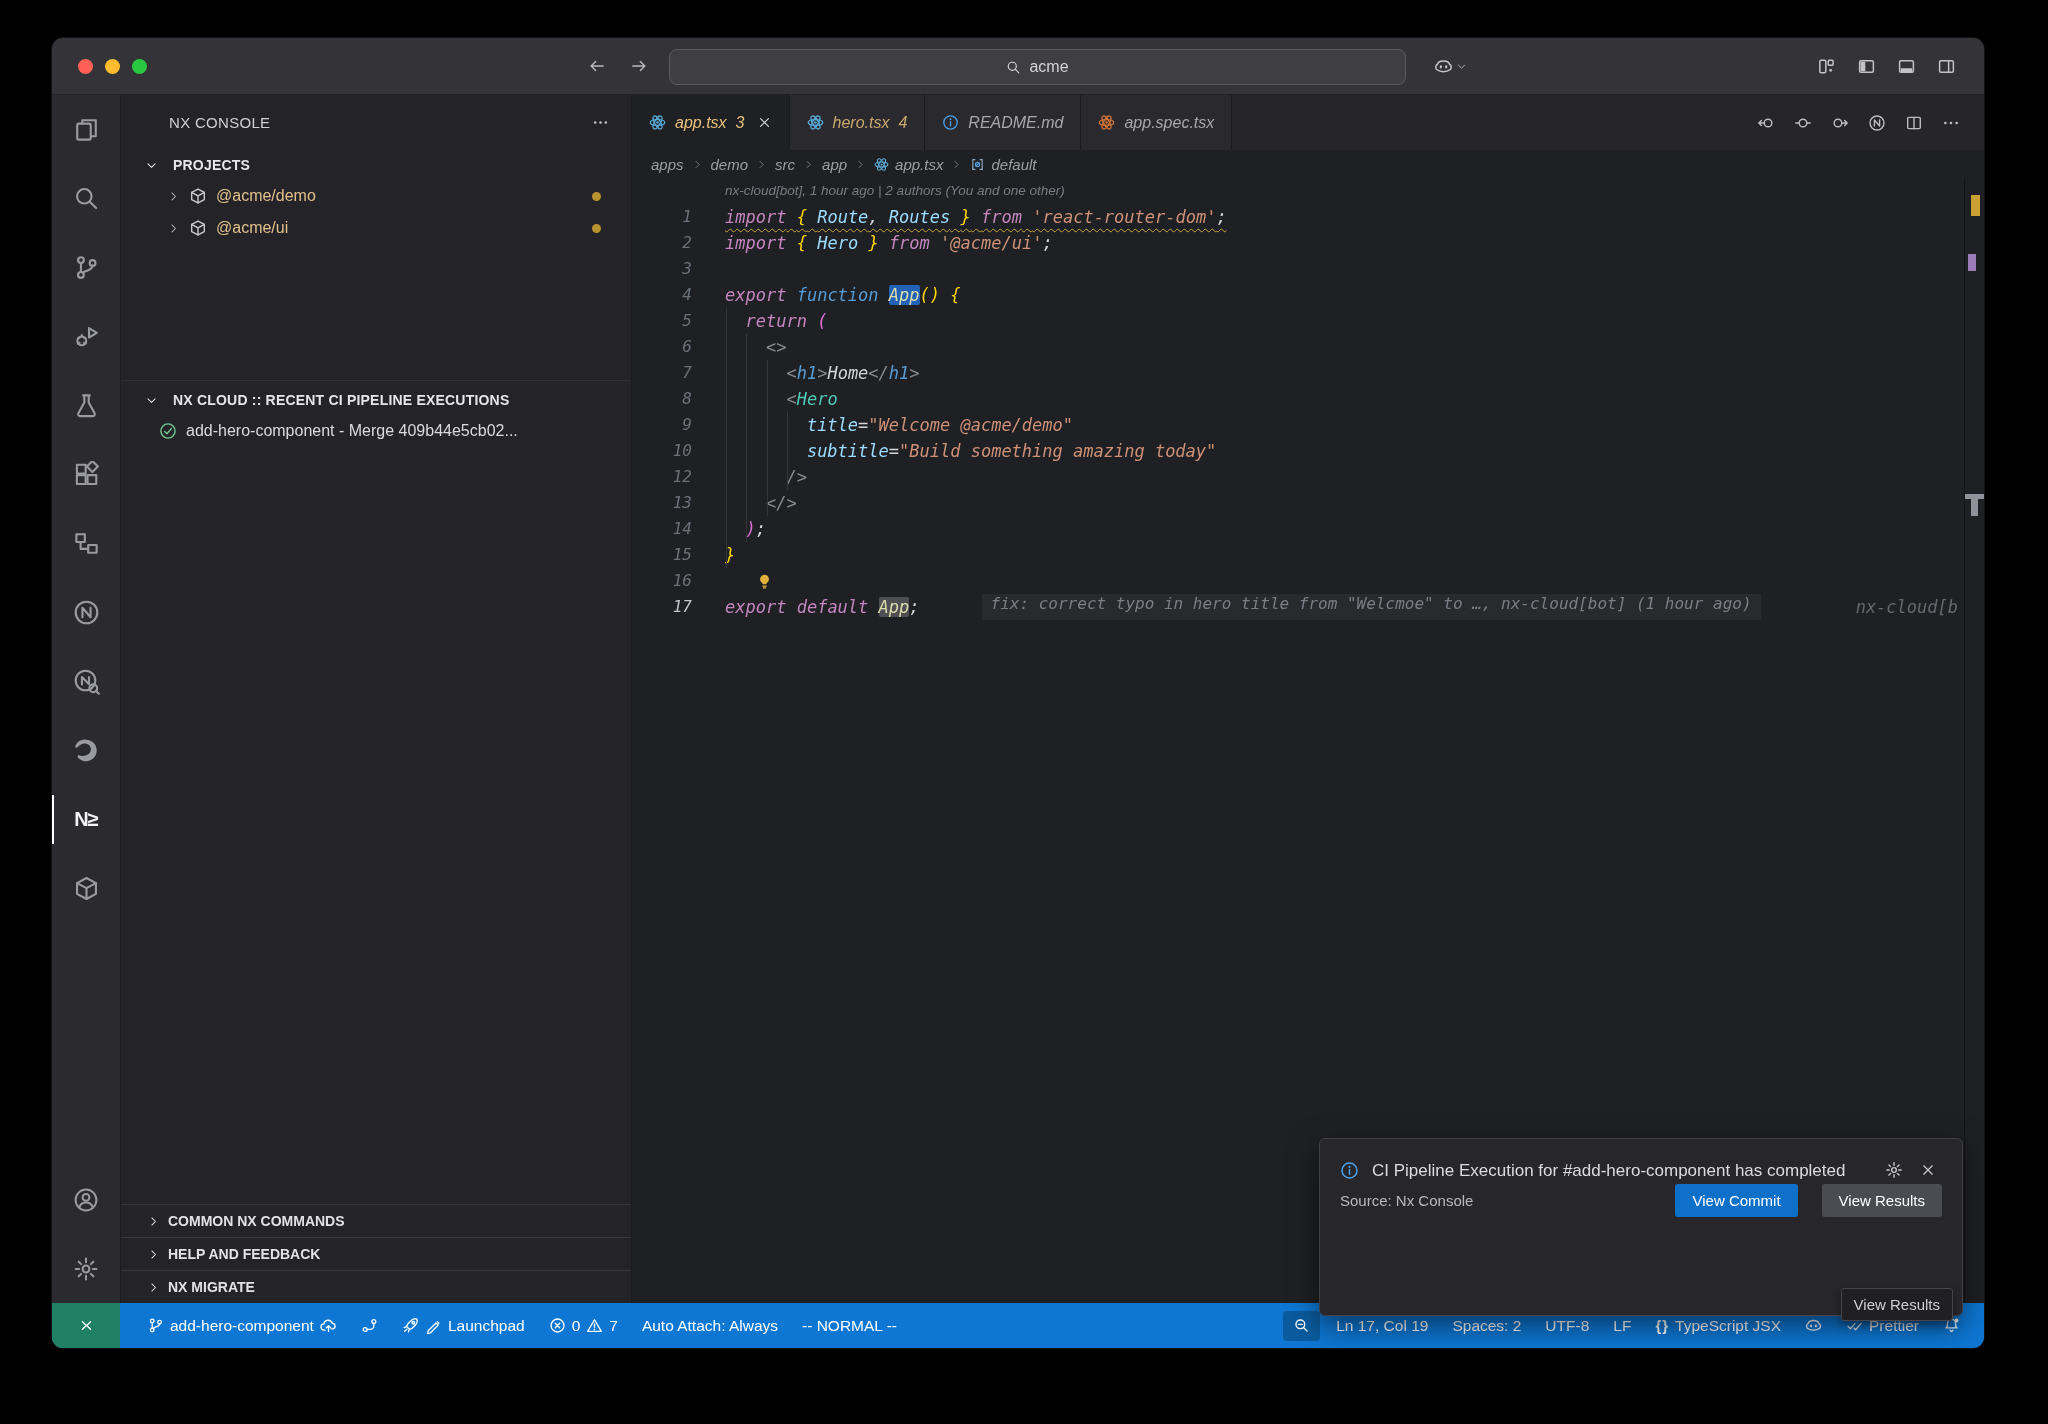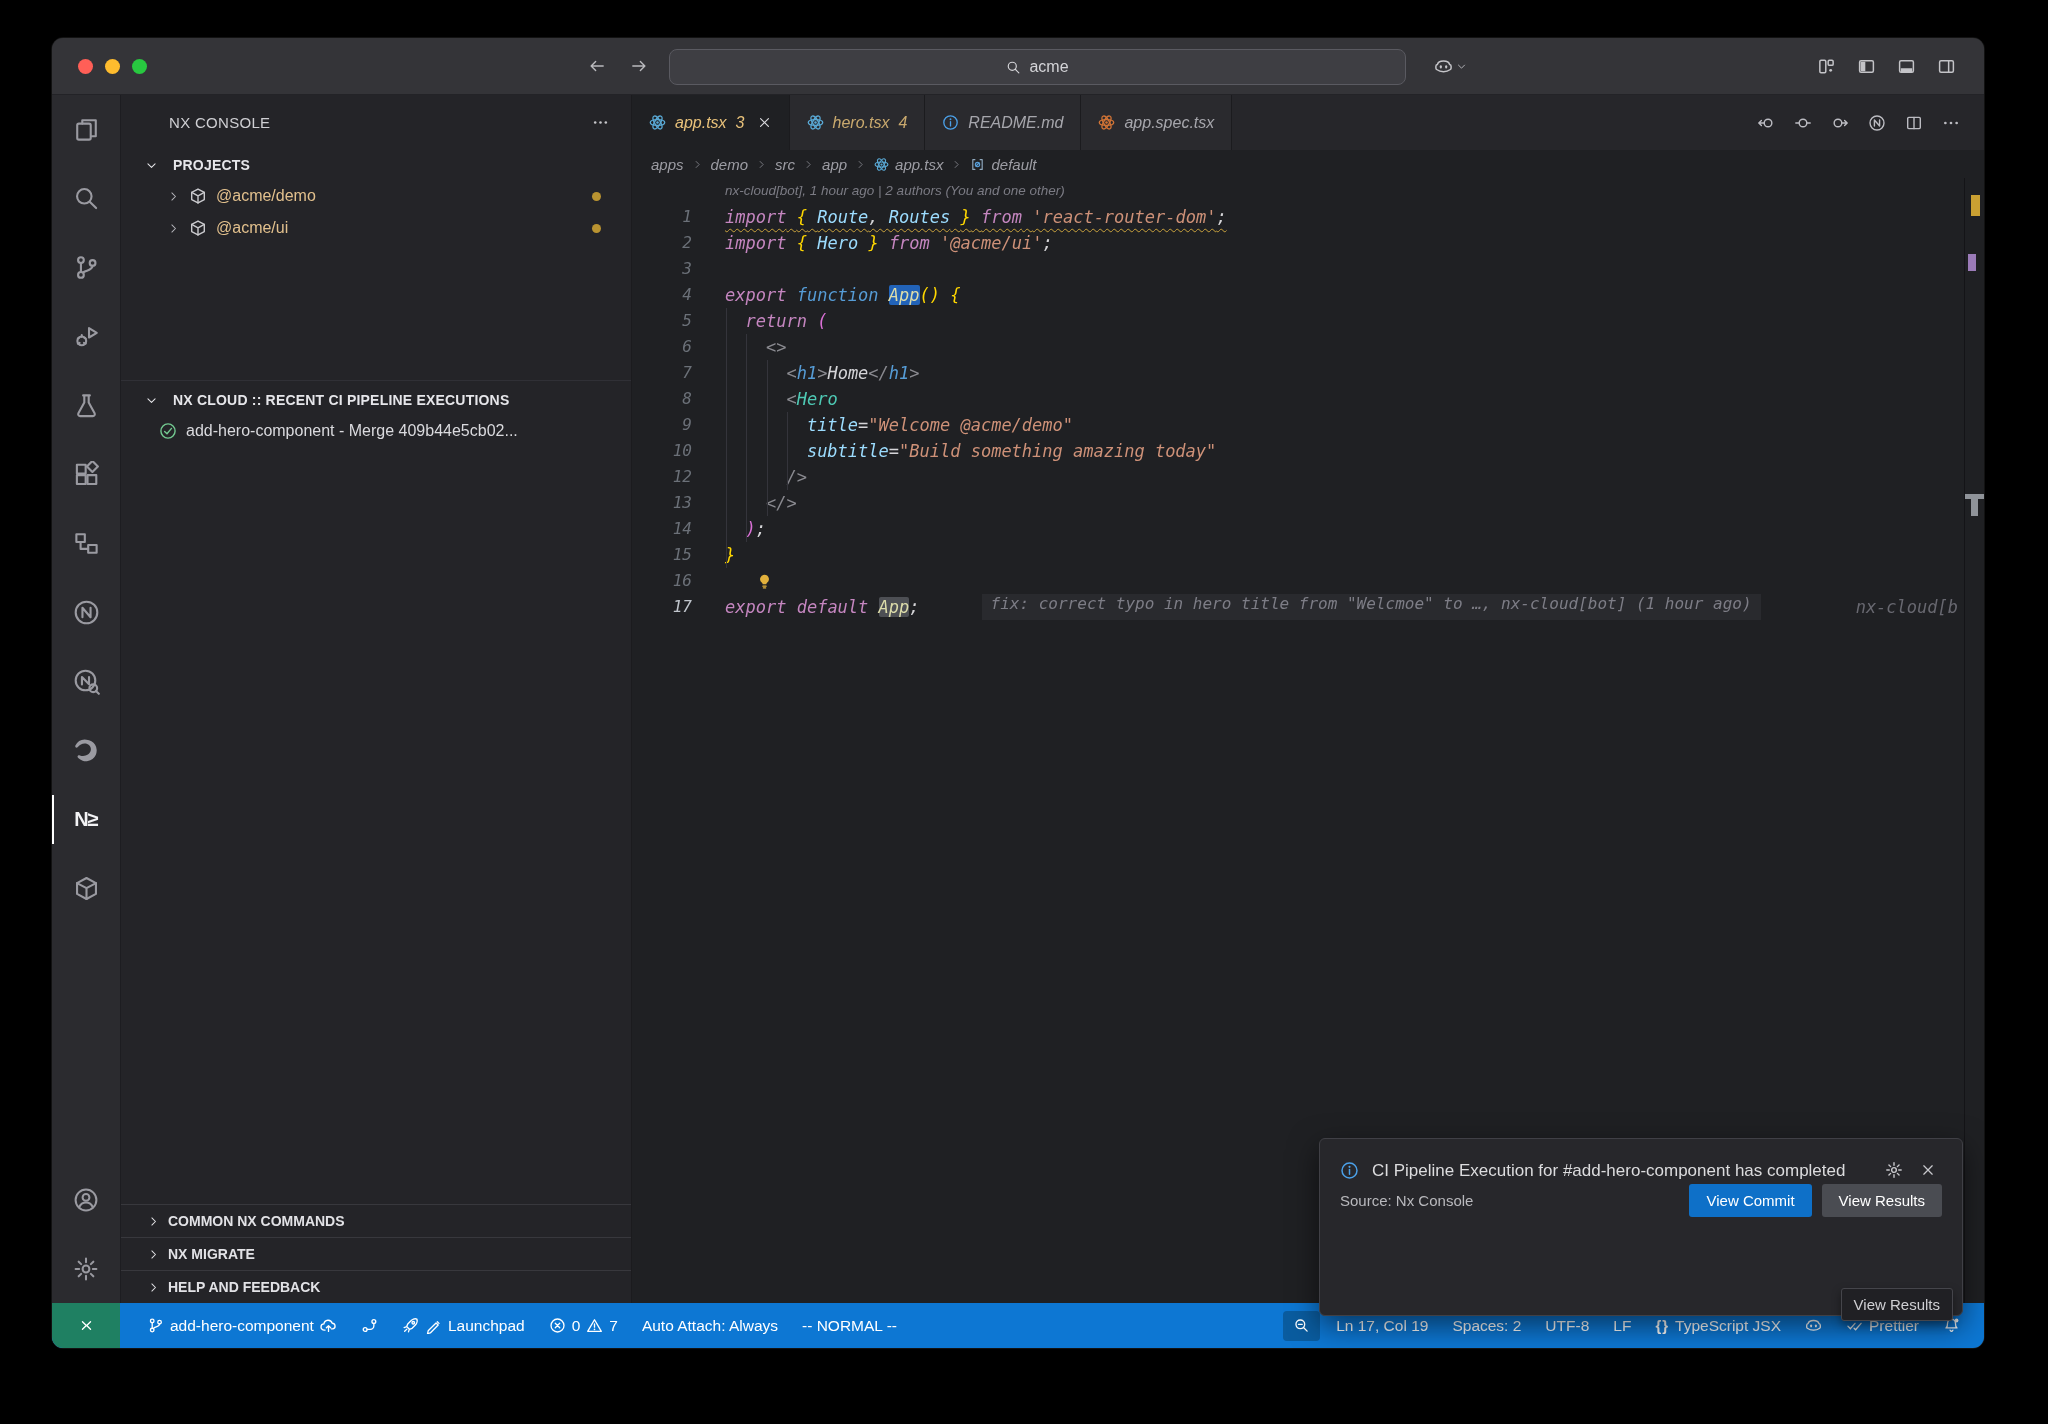--- a/index.html
+++ b/index.html
@@ -77,21 +77,21 @@
   .rmark{position:absolute;}
   
   .toast{position:absolute;right:21px;top:1100px;width:644px;height:178px;background:#27272b;border:1px solid #404046;
          border-radius:6px;box-shadow:0 10px 30px rgba(0,0,0,.55);padding:19px 20px;box-sizing:border-box;z-index:5;}
   .toast-row1{display:flex;gap:13px;align-items:flex-start;}
   .toast-msg{flex:1;max-width:500px;color:#dcdcde;font-size:17px;line-height:1.5;}
   .toast-icons{display:flex;gap:17px;color:#c8c8cc;margin-top:3px;}
   .info-ic{color:#4ba0e8;display:flex;margin-top:3px;}
   .toast-row2{display:flex;align-items:center;}
   .toast-src{color:#b9b9bd;font-size:15px;}
-  .toast-btns{margin-left:auto;display:flex;gap:10px;}
+  .toast-btns{margin-left:auto;display:flex;gap:24px;}
   .btn{border:none;border-radius:3px;padding:8px 17px;font-size:15px;color:#fff;cursor:pointer;font-family:inherit;}
   .btn.primary{background:#0e70c8;}
   .btn.secondary{background:#4a4c52;}
   .tooltip{position:absolute;right:31px;top:1250px;background:#202024;border:1px solid #45454b;border-radius:3px;
            padding:7px 12px;font-size:15px;color:#cfcfd3;z-index:6;box-shadow:0 4px 10px rgba(0,0,0,.4);}
   
   .statusbar{height:45px;flex:0 0 auto;background:#0d77d3;display:flex;align-items:stretch;color:#fff;font-size:15.5px;}
   .remote{width:68px;background:#1f8062;display:flex;align-items:center;justify-content:center;cursor:pointer;}
   .sb-left{display:flex;align-items:center;padding-left:15px;}
   .sb-right{margin-left:auto;display:flex;align-items:center;padding-right:12px;}
@@ -349,29 +349,29 @@
               </svg>
             </span>
             <span>COMMON NX COMMANDS</span>
           </div>
           <div class="collapsible">
             <span class="icon">
               <svg width="13" height="13" viewBox="0 0 16 16" fill="none" stroke="currentColor" stroke-width="1.25" stroke-linecap="round" stroke-linejoin="round">
                 <path d="M6 3.6L10.4 8 6 12.4"></path>
               </svg>
             </span>
-            <span>NX MIGRATE</span>
+            <span>HELP AND FEEDBACK</span>
           </div>
           <div class="collapsible">
             <span class="icon">
               <svg width="13" height="13" viewBox="0 0 16 16" fill="none" stroke="currentColor" stroke-width="1.25" stroke-linecap="round" stroke-linejoin="round">
                 <path d="M6 3.6L10.4 8 6 12.4"></path>
               </svg>
             </span>
-            <span>HELP AND FEEDBACK</span>
+            <span>NX MIGRATE</span>
           </div>
         </div>
     </div>
 
     <div class="editor-col">
       <div class="tabstrip">
         <div style="display:flex" id="tabs">
             <div class="tab active mod">
               <span class="icon" style="color: rgb(89, 168, 212);">
                 <svg width="17" height="17" viewBox="0 0 16 16" fill="none" stroke="currentColor" stroke-width="1.25" stroke-linecap="round" stroke-linejoin="round">

